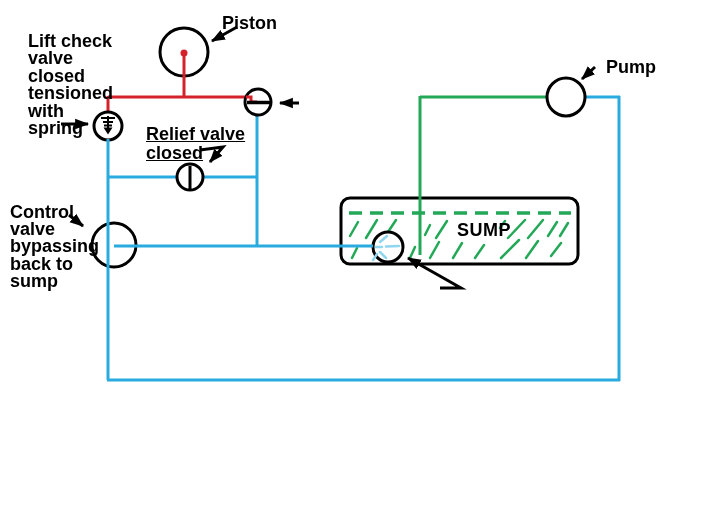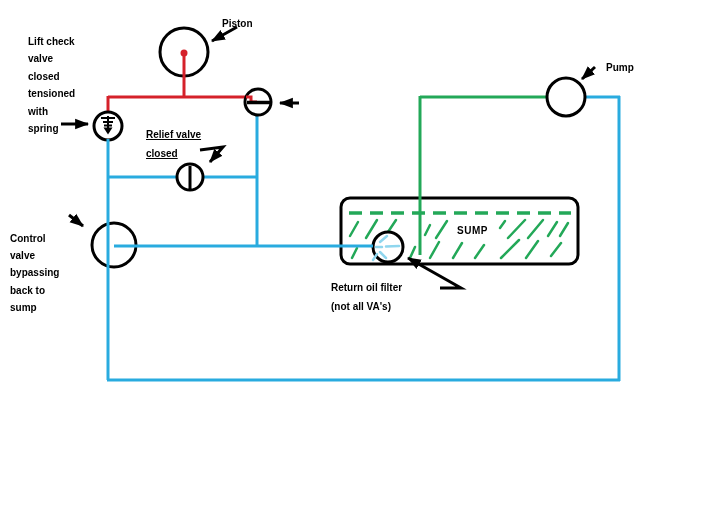--- a/index.html
+++ b/index.html
@@ -5,28 +5,28 @@
   :root{
     --red:#d5212a; --blue:#29abdf; --green:#23a858; --black:#000000; --rays:#8fd6ee; --bg:#ffffff;
   }
   html,body{margin:0;padding:0;background:#eee;}
   #stage{
     position:relative; width:711px; height:516px; background:var(--bg);
     font-family:"Liberation Sans", sans-serif; overflow:hidden;
   }
   #diagram-svg{position:absolute;left:0;top:0;}
   .label{
-    position:absolute; font-weight:bold; font-size:10px; color:var(--black);
+    position:absolute; font-weight:bold; font-size:18px; color:var(--black);
     white-space:pre-line; line-height:17.4px; letter-spacing:0px;
   }
   #label-lift-check{left:28px;top:33px;}
   #label-piston{left:222px;top:15px;}
   #label-release{left:301px;top:94px;line-height:19px;}
   #label-relief{left:146px;top:125px;line-height:19px;text-decoration:underline;}
-  #label-control{left:10px;top:204px;line-height:17.2px;margin-top:26px;}
+  #label-control{left:10px;top:204px;line-height:17.2px;}
   #label-pump{left:606px;top:59px;}
   #label-sump{left:457px;top:222px;letter-spacing:.5px;}
   #label-return-filter{left:331px;top:278px;line-height:19px;}
   .sk{stroke:var(--black);} .sr{stroke:var(--red);} .sb{stroke:var(--blue);}
   .sg{stroke:var(--green);} .sy{stroke:var(--rays);}
   .fk{fill:var(--black);} .fw{fill:#fff;} .fr{fill:var(--red);} .fn{fill:none;}
 </style>
 </head>
 <body>
 
@@ -139,15 +139,13 @@
   <div class="label" id="label-piston">Piston</div>
   <div class="label" id="label-relief">Relief valve
 closed</div>
   <div class="label" id="label-control">Control
 valve
 bypassing
 back to
 sump</div>
   <div class="label" id="label-pump">Pump</div>
   <div class="label" id="label-sump">SUMP</div>
-  <div class="label" id="label-return-filter">Return oil filter
-(not all VA's)</div>
 </div>
 
 </body></html>

